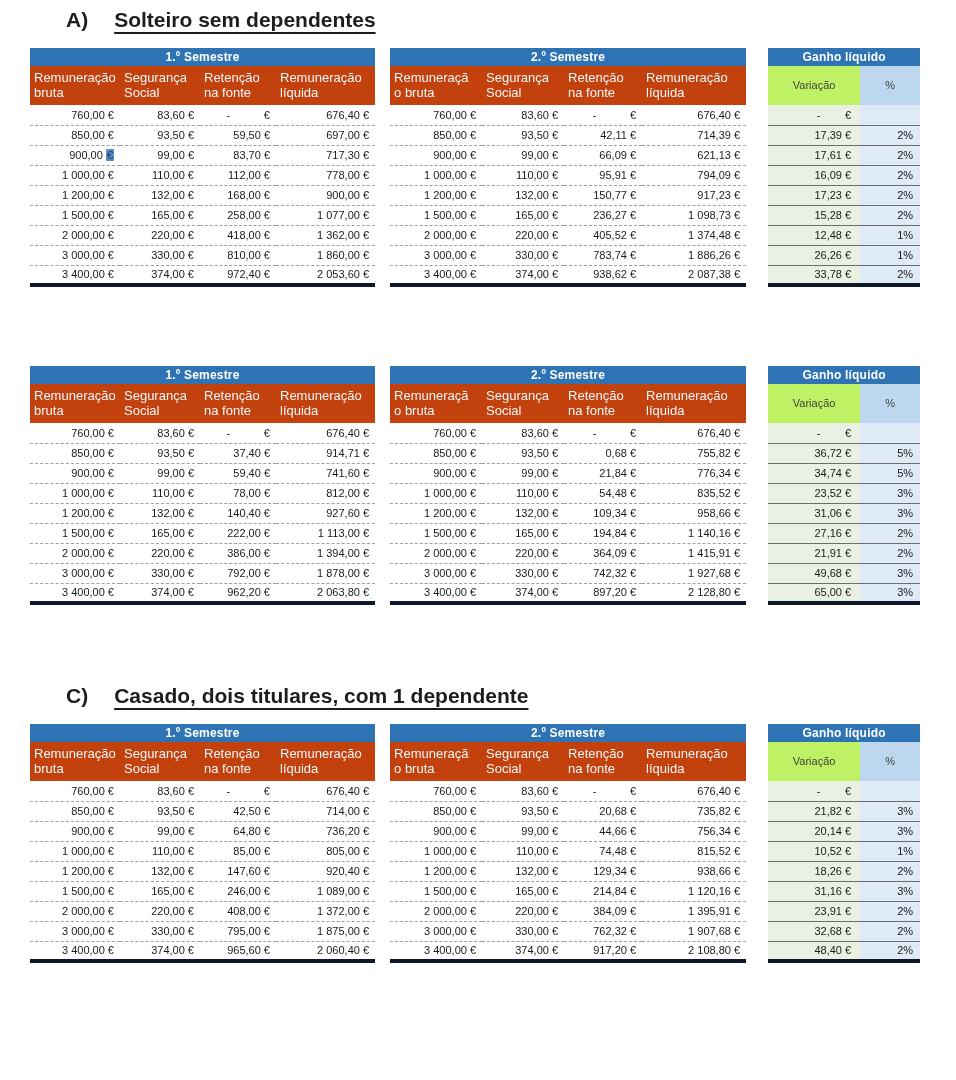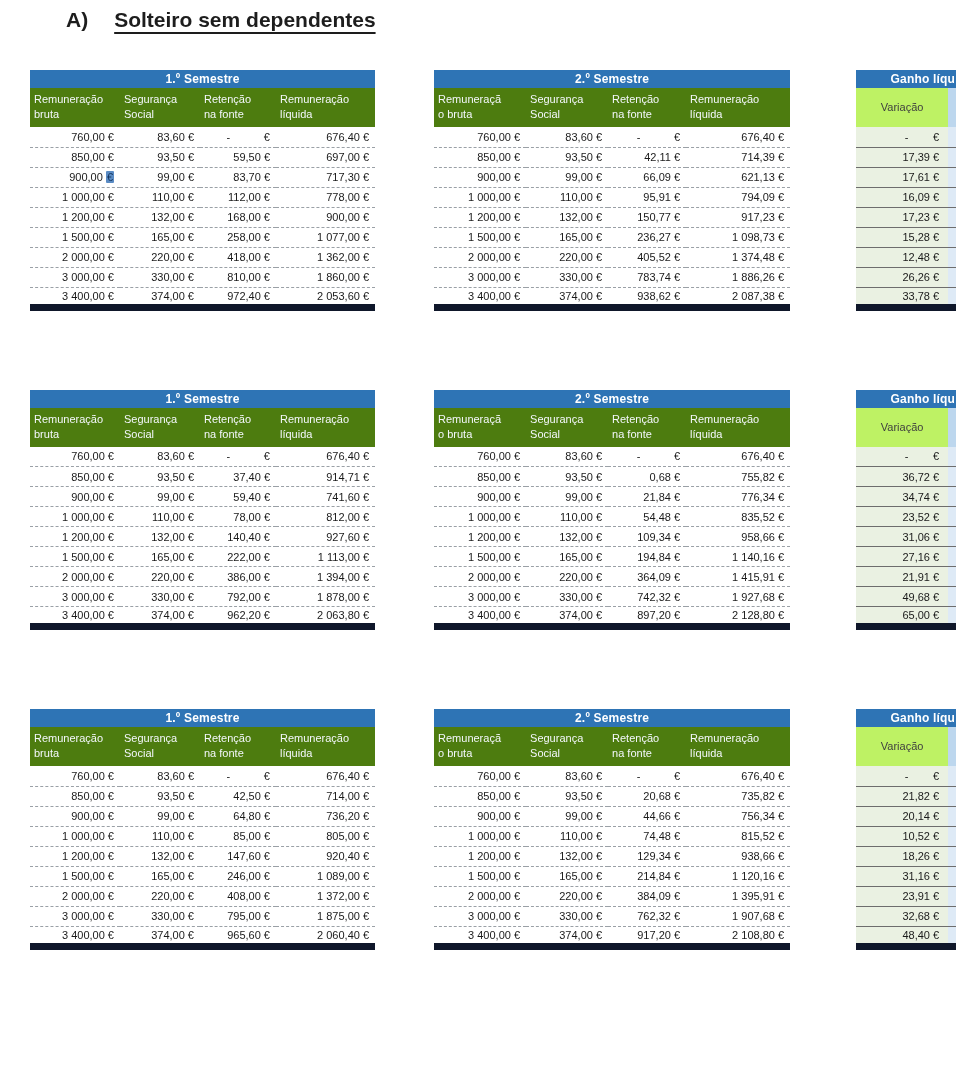--- a/index.html
+++ b/index.html
@@ -15,49 +15,49 @@
     margin-left:36px; font-size:21px; font-weight:bold; color:#1d1d1d;
     font-family:"Liberation Sans", sans-serif;
   }
   .sec-label { margin-right:12px; }
   .sec-text {
     text-decoration:underline;
     text-decoration-thickness:2px;
     text-underline-offset:5px;
     margin-left:14px;
   }
-  .tables-row { display:flex; align-items:flex-start; margin-top:38px;gap:44px; }
+  .tables-row { display:flex; align-items:flex-start; margin-top:16px; }
   table { border-collapse:collapse; table-layout:fixed; font-size:11px; }
   table.sem1 { width:345px; }
   table.sem2 { width:356px; margin-left:15px; }
   table.ganho { width:152px; margin-left:22px; }
   th.bar {
     background:#2E74B5; color:#ffffff; font-weight:bold; font-size:12px;
     height:18px; text-align:center; padding:0; letter-spacing:.2px;
   }
   tr.cols th {
-    background:#4d7c0f; color:#f4f8fc; font-weight:normal; font-size:11px;
+    background:#c2410c; color:#f4f8fc; font-weight:normal; font-size:13px;
     text-align:left; vertical-align:top; padding:4px 2px 2px 4px;
     height:39px; box-sizing:border-box; white-space:pre-line; line-height:15px;
   }
   tr.cols th.gh {
     text-align:center; vertical-align:middle; color:#3f3f3f;
     font-size:11px; white-space:normal; padding:2px;
   }
   tr.cols th.gh.green { background:#bef264; }
   tr.cols th.gh.blue  { background:#BDD7EE; }
   tbody td {
     height:20px; box-sizing:border-box; text-align:right;
     padding:0 6px 0 0; white-space:pre;
     border-bottom:1px dashed #9aa0a6;
   }
   table.ganho tbody td { border-bottom:1px solid #6d6d6d; }
   table.ganho tbody td.c0 { background:#EAF1E2; padding-right:9px; }
   table.ganho tbody td.c1 { background:#DEEAF6; padding-right:7px; }
-  tbody tr:last-child td { border-bottom:7px solid #0f172a; }
+  tbody tr:last-child td { border-bottom:4px solid #0f172a; }
   .euro-selected {
     background:#5a8bc4; color:#13355f; padding:0 1px; border-radius:1px;
   }
 </style>
 </head>
 <body>
 
 <div class="section first">
   <div class="section-title">
     <span class="sec-label">A)</span><span class="sec-text">Solteiro sem dependentes</span>
@@ -487,20 +487,23 @@
           <tr>
             <td class="c0">65,00 €</td>
             <td class="c1">3%</td>
           </tr>
         </tbody>
     </table>
   </div>
 </div>
 
 <div class="section later">
+  <div class="section-title">
+    <span class="sec-label">C)</span><span class="sec-text">Casado, dois titulares, com 1 dependente</span>
+  </div>
   <div class="tables-row">
     <table class="sem1">
       <colgroup>
           <col style="width:90px">
           <col style="width:80px">
           <col style="width:76px">
           <col style="width:99px">
         </colgroup>
       <thead>
         <tr>

